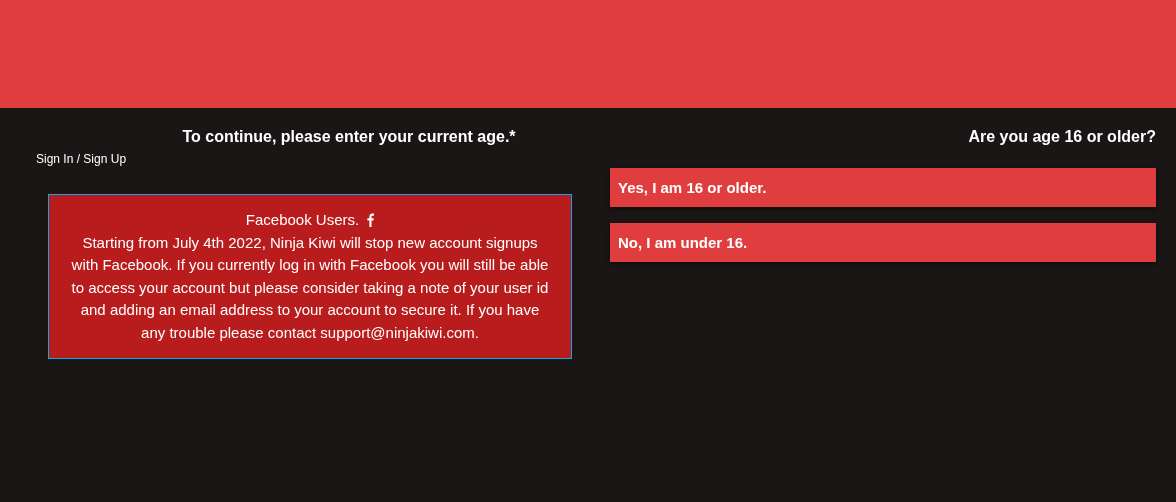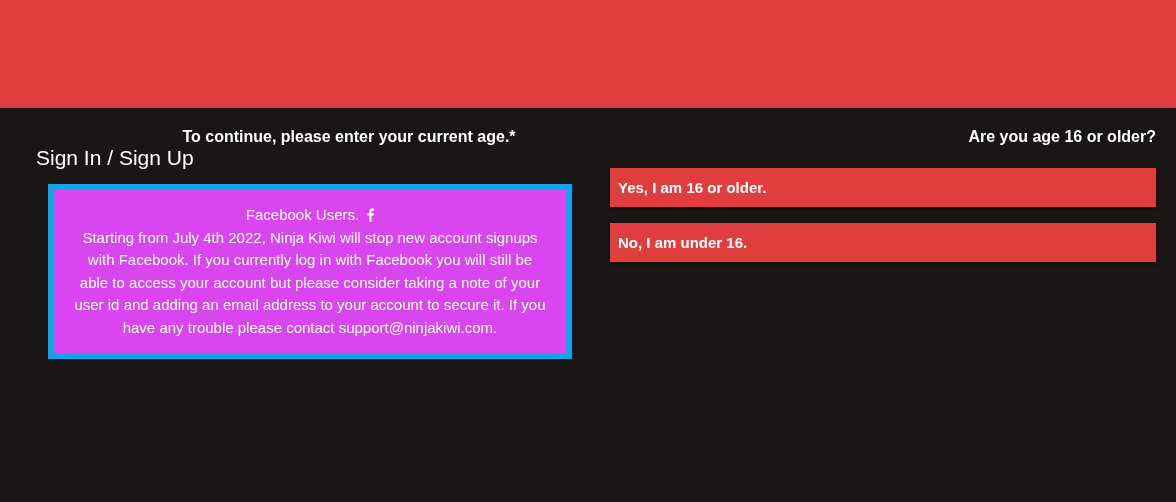--- a/index.html
+++ b/index.html
@@ -25,36 +25,37 @@
       padding: 0 18px 0 36px;
     }
     .right-col {
       flex: 1;
       padding: 0 20px 0 10px;
     }
     .age-prompt {
       text-align: center;
       font-size: 16px;
       font-weight: 600;
+      margin-bottom: 6px;
       padding-left: 80px;
     }
     .signin-heading {
-      font-size: 21px;
+      font-size: 12px;
       font-weight: 500;
-      margin-bottom: 14px;
+      margin-bottom: 28px;
     }
     .signin-desc {
       font-size: 16px;
       line-height: 1.5;
       font-weight: 500;
       margin-bottom: 56px;
     }
     .fb-notice {
-      background: #d946ef;
-      border: 6px solid #0ea5e9;
+      background: #b91c1c;
+      border: 1px solid #0ea5e9;
       padding: 14px 18px;
       margin: 0 10px 0 12px;
       text-align: center;
       font-size: 15px;
       line-height: 1.5;
       font-weight: 500;
     }
     .fb-notice-title {
       display: inline-flex;
       align-items: center;

